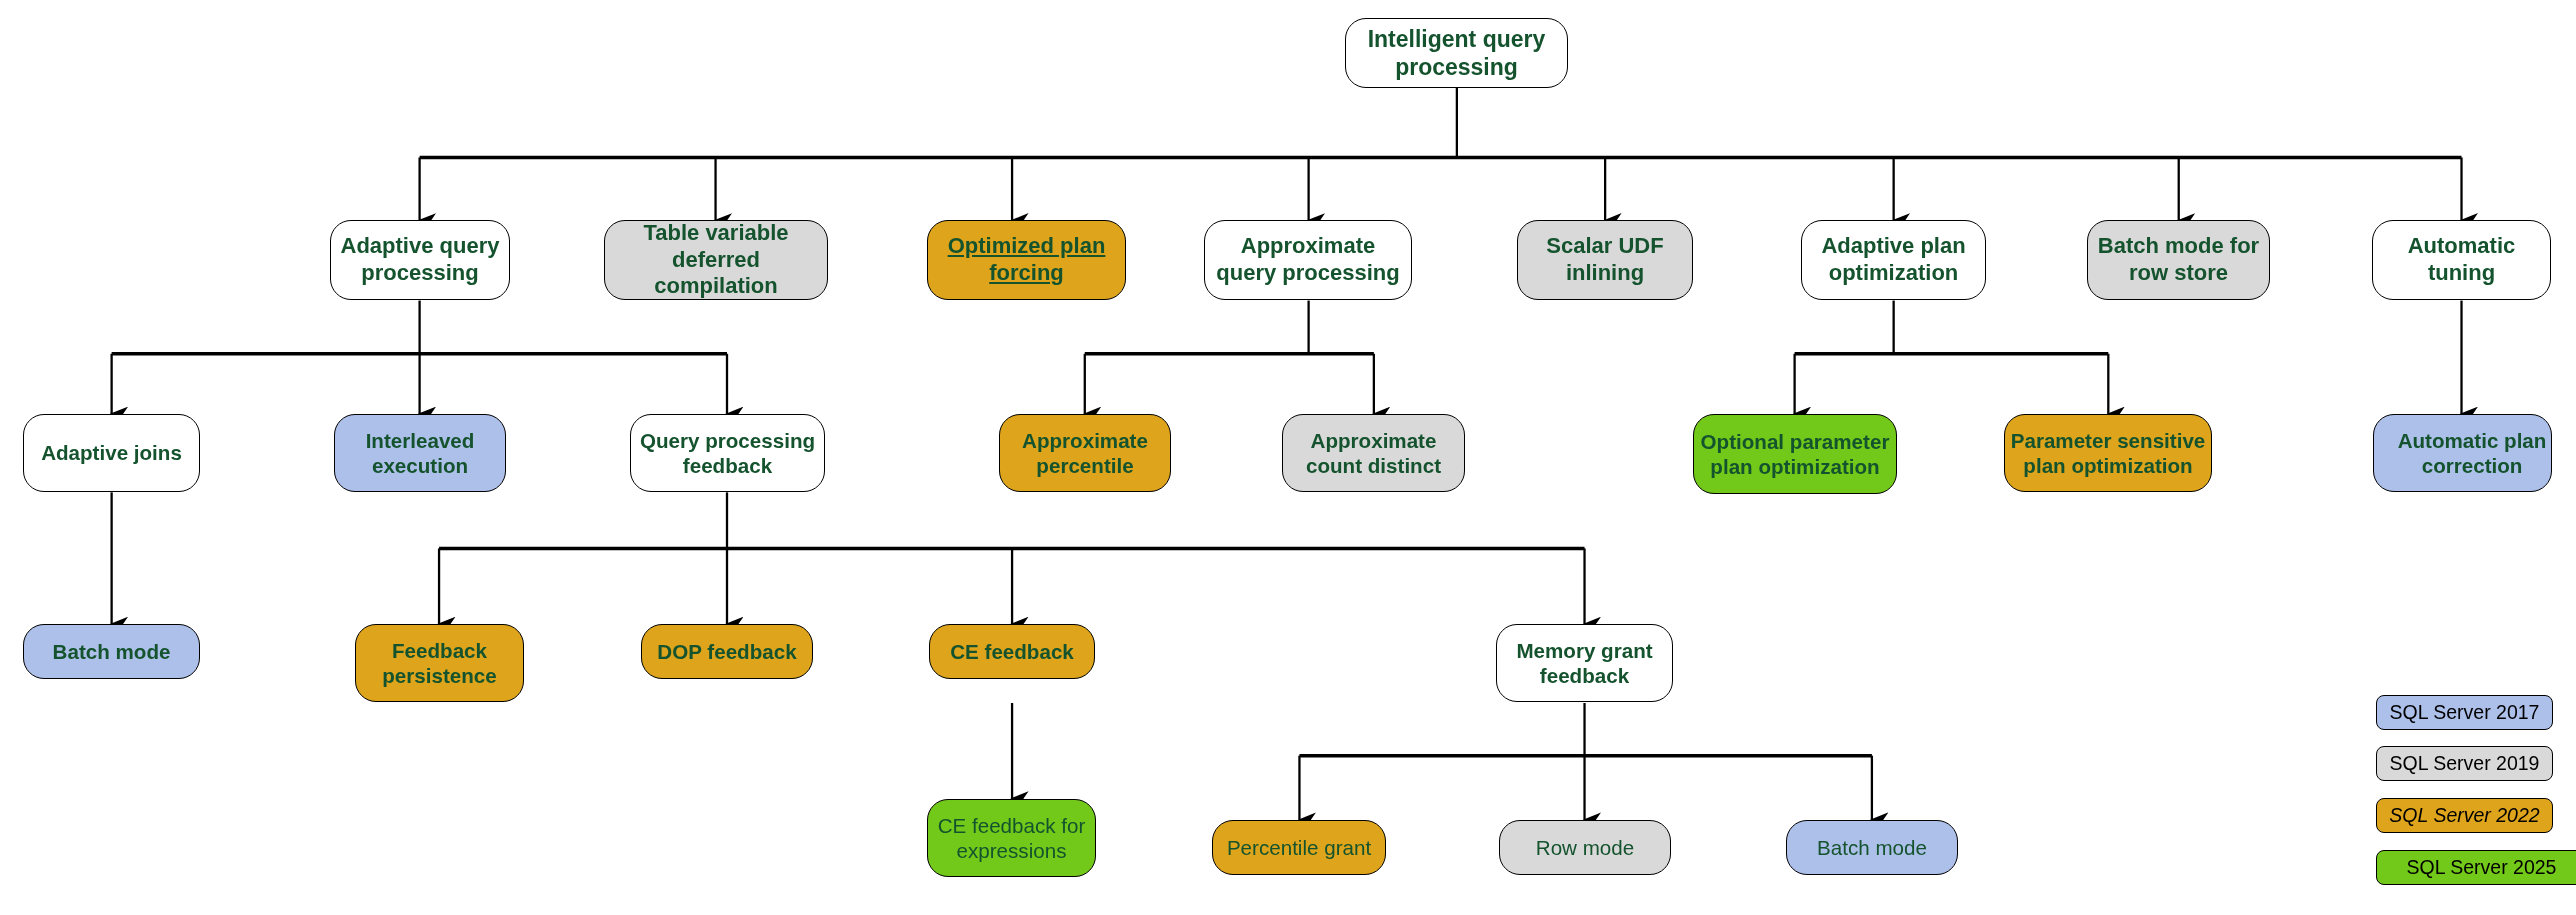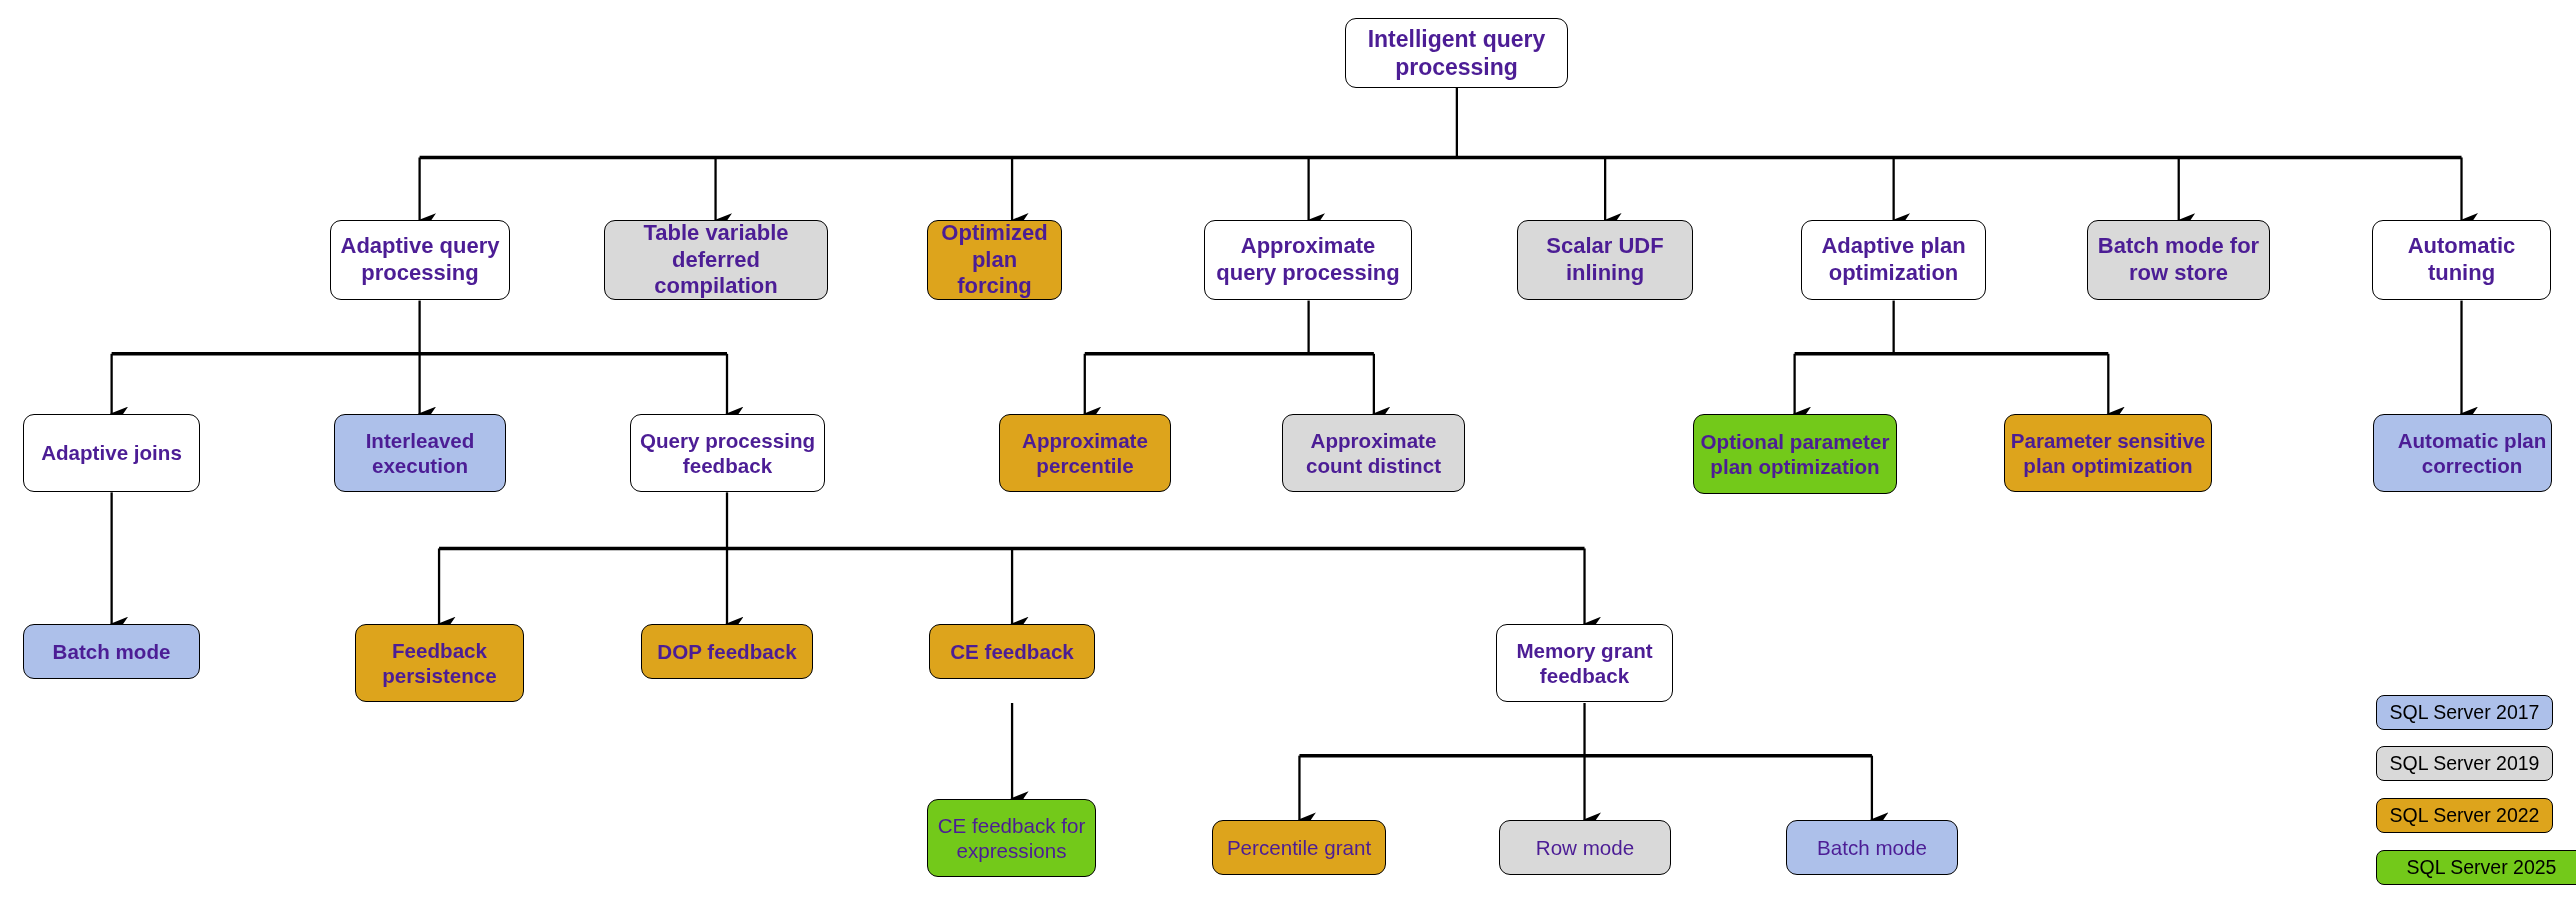--- a/index.html
+++ b/index.html
@@ -20,26 +20,26 @@
     left: 0;
     top: 0;
     width: 2576px;
     height: 916px;
     pointer-events: none;
   }
   .node {
     position: absolute;
     box-sizing: border-box;
     border: 1.7px solid #000000;
-    border-radius: 11px;
+    border-radius: 21px;
     display: flex;
     align-items: center;
     justify-content: center;
     text-align: center;
-    color: #4c1d95;
+    color: #14532d;
     line-height: 1.22;
     padding: 2.3px 4.6px;
     z-index: 2;
   }
   .node .lbl {
     display: block;
     white-space: pre-line;
   }
   .fill-white  { background: #ffffff; }
   .fill-gray   { background: #d9d9d9; }
@@ -140,21 +140,21 @@
   <div class="node l1-node fill-white" style="left:330px; top:220px; width:180px; height:80px;">
     <span class="lbl">Adaptive query
 processing</span>
   </div>
 
   <div class="node l1-node fill-gray" style="left:604px; top:220px; width:224px; height:80px;">
     <span class="lbl">Table variable
 deferred compilation</span>
   </div>
 
-  <div class="node l1-node fill-orange" style="left:927px; top:220px; width:135px; height:80px;">
+  <div class="node l1-node fill-orange" style="left:927px; top:220px; width:199px; height:80px;text-decoration:underline;">
     <span class="lbl">Optimized plan
 forcing</span>
   </div>
 
   <div class="node l1-node fill-white" style="left:1204px; top:220px; width:208px; height:80px;">
     <span class="lbl">Approximate
 query processing</span>
   </div>
 
   <div class="node l1-node fill-gray" style="left:1517px; top:220px; width:176px; height:80px;">
@@ -255,21 +255,21 @@
     <span class="lbl">Batch mode</span>
   </div>
 
   <div class="legend" style="left:0; top:0; width:2576px; height:916px;">
     <div class="legend-item fill-blue" style="left:2376px; top:695px; width:177px; height:35px;">
       <span>SQL Server 2017</span>
     </div>
     <div class="legend-item fill-gray" style="left:2376px; top:746px; width:177px; height:35px;">
       <span>SQL Server 2019</span>
     </div>
-    <div class="legend-item fill-orange" style="left:2376px; top:798px; width:177px; height:35px;">
+    <div class="legend-item fill-orange" style="left:2376px; top:798px; width:177px; height:35px;font-style:italic;">
       <span>SQL Server 2022</span>
     </div>
     <div class="legend-item fill-green" style="left:2376px; top:850px; width:211px; height:35px;">
       <span>SQL Server 2025</span>
     </div>
   </div>
 
 </div>
 
 

